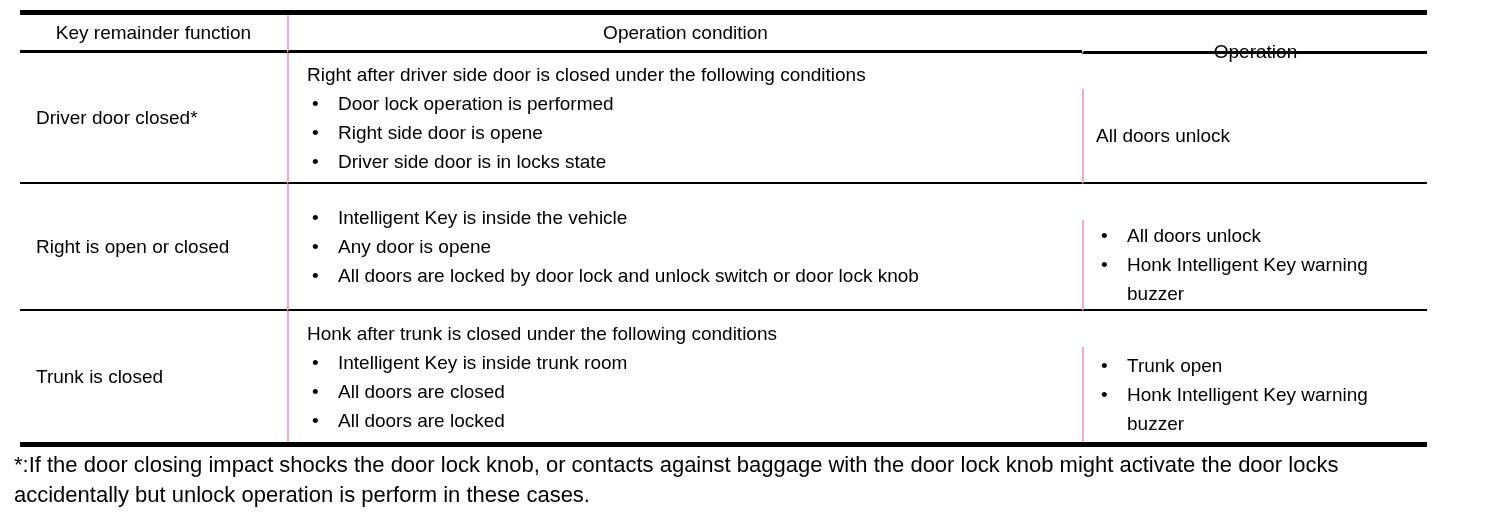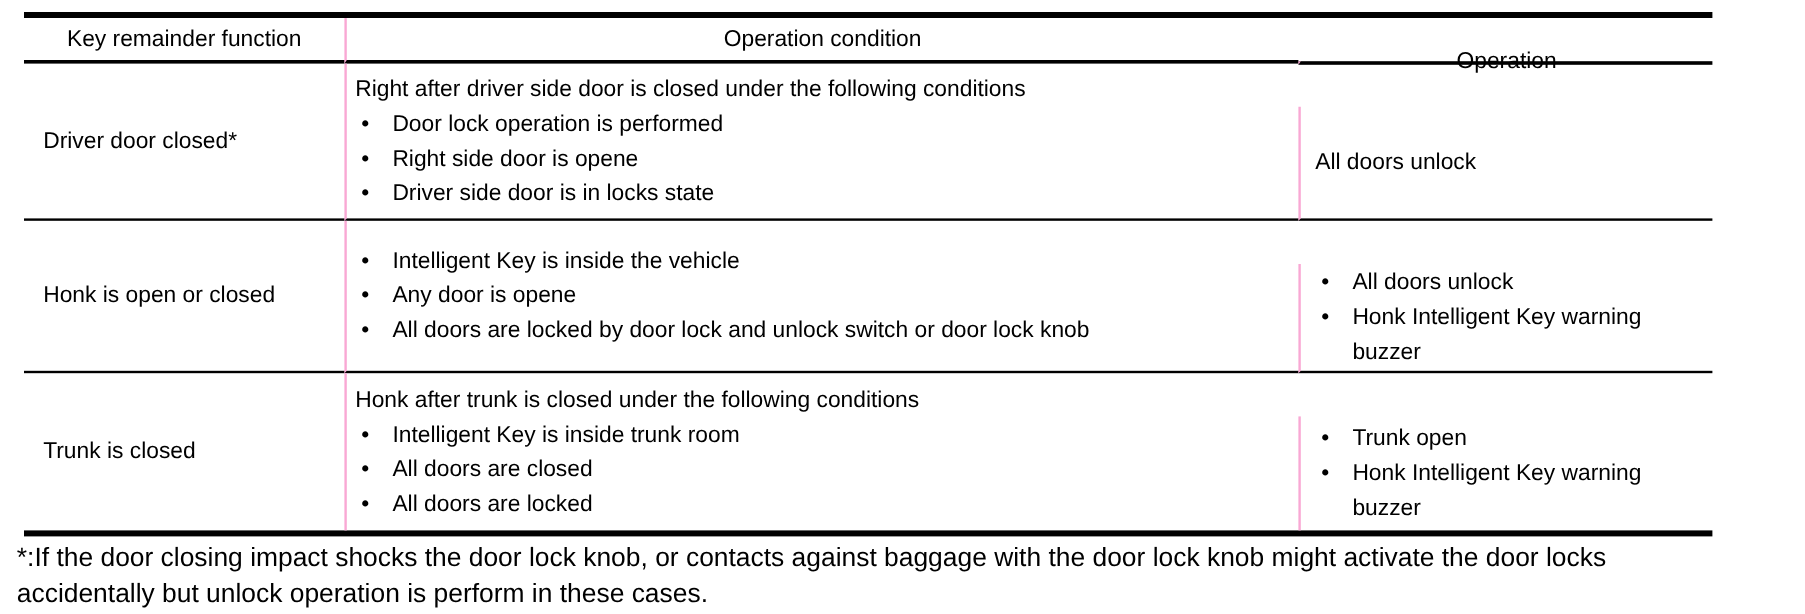--- a/index.html
+++ b/index.html
@@ -25,21 +25,21 @@
     display:flex;flex-direction:column;justify-content:center;
   }
   .c2,.c3{border-left:2px solid #f9a8d4;}
   .hdr{
     border-bottom:3px solid #000;
     align-items:center;justify-content:center;flex-direction:row;
     text-align:center;
   }
   .rsep{border-bottom:2px solid #000;}
   .c1{padding-left:16px;padding-right:22px;}
-  .c2{padding-left:7px;padding-right:10px;}
+  .c2{padding-left:18px;padding-right:10px;}
   .c3{padding-left:12px;padding-right:6px;margin-top:36px;}
   .hdr.c1,.hdr.c2,.hdr.c3{padding:0;}
   .bullet{display:flex;}
   .dot{flex:none;width:26px;padding-left:5px;}
   .btxt{flex:1;}
   .footnote{
     position:absolute;left:14px;top:450px;width:1406px;
     font-size:22px;line-height:30px;
   }
 </style>
@@ -76,21 +76,21 @@
       <div class="bullet">
         <span class="dot">•</span>
         <span class="btxt">Driver side door is in locks state</span>
       </div>
     </div>
     <div class="cell c3 rsep">
       <span>All doors unlock</span>
     </div>
 
     <div class="cell c1 rsep">
-      <span>Honk is open or closed</span>
+      <span>Right is open or closed</span>
     </div>
     <div class="cell c2 rsep">
       <div class="bullet">
         <span class="dot">•</span>
         <span class="btxt">Intelligent Key is inside the vehicle</span>
       </div>
       <div class="bullet">
         <span class="dot">•</span>
         <span class="btxt">Any door is opene</span>
       </div>

